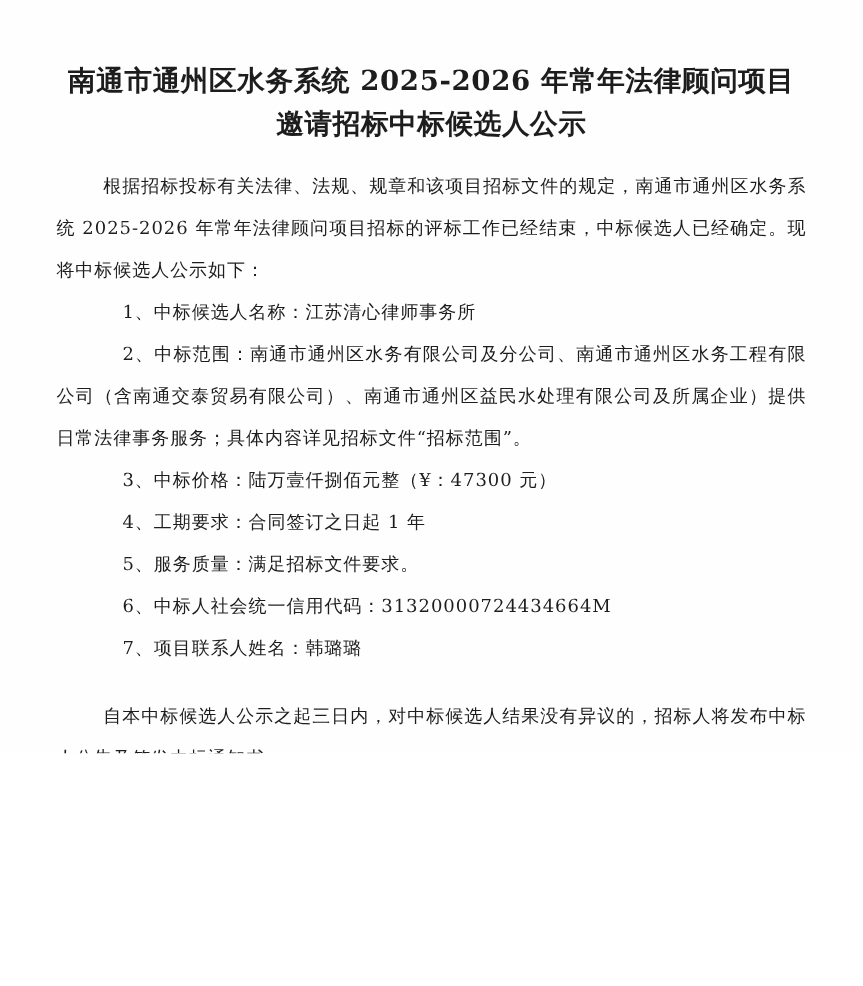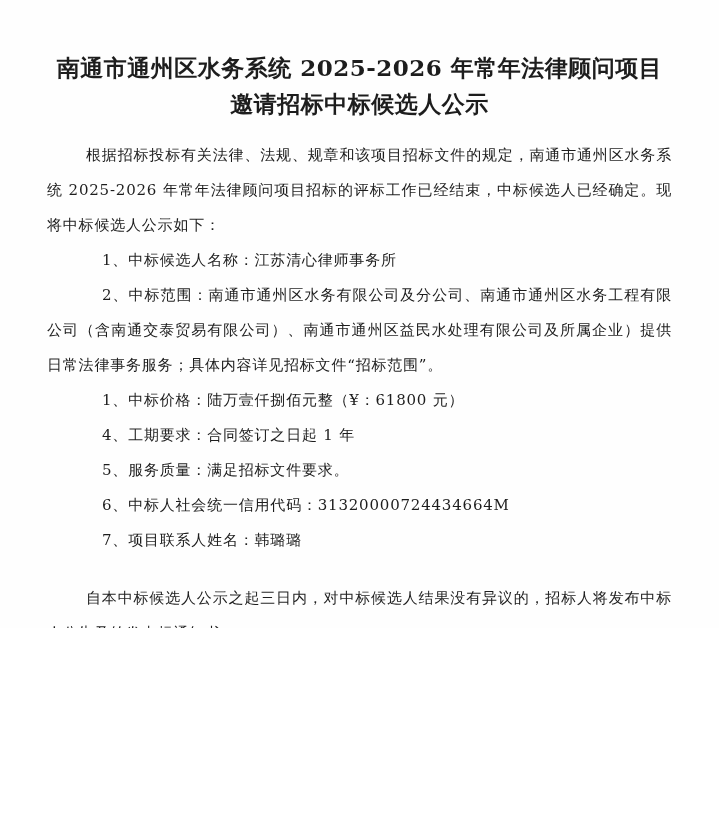--- a/index.html
+++ b/index.html
@@ -79,21 +79,21 @@
 
     <div class="doc-title">
       <div>南通市通州区水务系统 2025-2026 年常年法律顾问项目</div>
       <div>邀请招标中标候选人公示</div>
     </div>
 
     <p class="para indent2">根据招标投标有关法律、法规、规章和该项目招标文件的规定，南通市通州区水务系统 2025-2026 年常年法律顾问项目招标的评标工作已经结束，中标候选人已经确定。现将中标候选人公示如下：</p>
 
     <p class="para item">1、中标候选人名称：江苏清心律师事务所</p>
     <p class="para item">2、中标范围：南通市通州区水务有限公司及分公司、南通市通州区水务工程有限公司（含南通交泰贸易有限公司）、南通市通州区益民水处理有限公司及所属企业）提供日常法律事务服务；具体内容详见招标文件“招标范围”。</p>
-    <p class="para item">1、中标价格：陆万壹仟捌佰元整（¥：61800 元）</p>
+    <p class="para item">3、中标价格：陆万壹仟捌佰元整（¥：47300 元）</p>
     <p class="para item">4、工期要求：合同签订之日起 1 年</p>
     <p class="para item">5、服务质量：满足招标文件要求。</p>
     <p class="para item">6、中标人社会统一信用代码：31320000724434664M</p>
     <p class="para item">7、项目联系人姓名：韩璐璐</p>
 
     <p class="para indent2 closing">自本中标候选人公示之起三日内，对中标候选人结果没有异议的，招标人将发布中标人公告及签发中标通知书。</p>
 
     <div class="sig-block">
       <div class="sig-company">南通市通州区水务有限公司</div>
       <div class="sig-date">2025 年 9 月 30 日</div>

